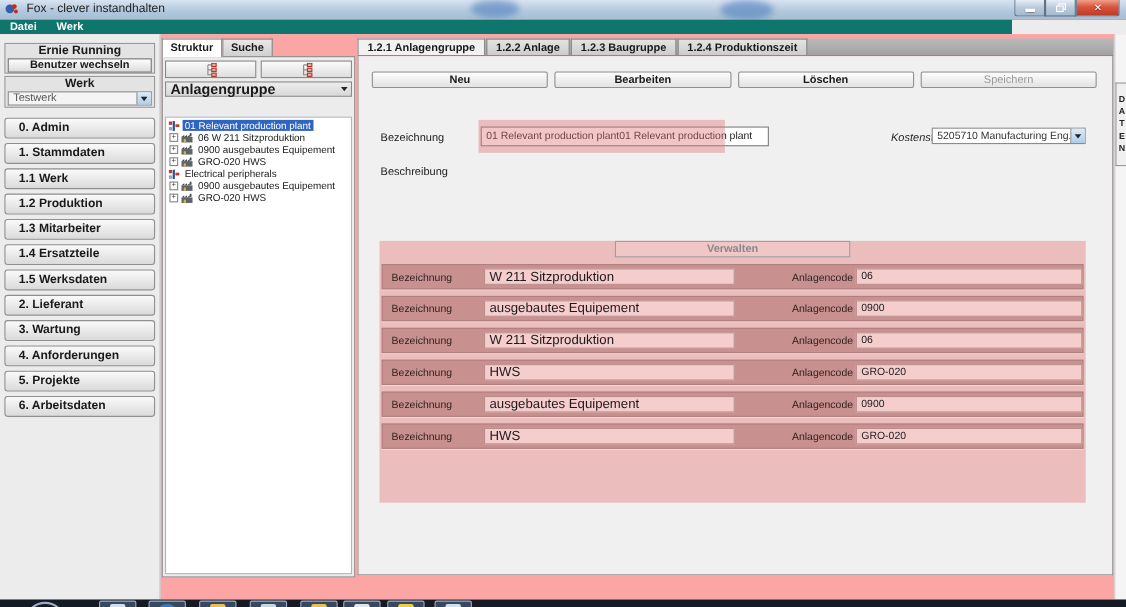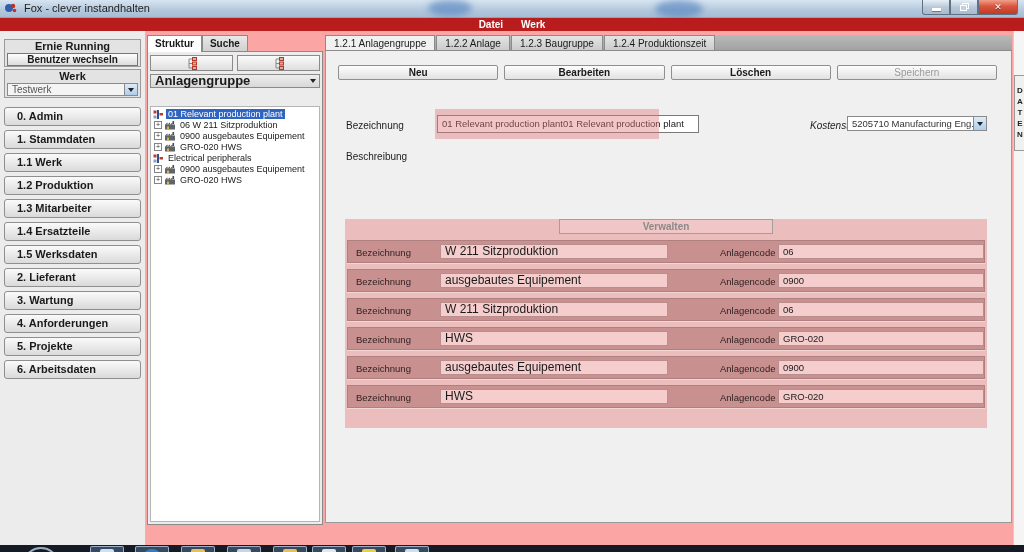--- a/index.html
+++ b/index.html
@@ -20,21 +20,21 @@
     background:linear-gradient(#e7eef7,#b9c9da 50%,#a7bace); color:#fff; font-size:9px; font-weight:bold; text-shadow:0 1px 1px rgba(0,0,0,.5); }
   .winbtn.min { border-radius:0 0 0 3px; }
   .winbtn.close { width:40px; border-radius:0 0 3px 0; background:linear-gradient(#f0a088,#d9553f 45%,#c03a24); }
   .winbtn .bar { width:9px; height:3px; background:#fff; box-shadow:0 1px 1px rgba(0,0,0,.4); margin-top:4px; }
   .winbtn .boxes { position:relative; width:9px; height:8px; }
   .winbtn .boxes span { position:absolute; border:1px solid #fff; width:7px; height:6px; background:transparent; }
   .winbtn .boxes span:first-child { left:2px; top:0; }
   .winbtn .boxes span:last-child { left:0; top:2px; background:#c3d2e2; }
 
   
-  .menubar { position:absolute; left:0; top:18px; width:1024px; height:13px; background:#b91c1c; display:flex; align-items:center;justify-content:center; }
+  .menubar { position:absolute; left:0; top:18px; width:920px; height:13px; background:#0f766e; display:flex; align-items:center; }
   .menuitem { color:#fff; font-weight:bold; font-size:10px; padding:0 9px; }
 
   
   .main { position:absolute; left:0; top:31px; width:1024px; height:514px; background:#fca5a5; }
 
   
   .sidebar { position:absolute; left:0; top:0; width:146px; height:100%; background:#ececec; border-right:1px solid #c2c2c2; }
   .groupbox { position:absolute; left:4px; width:137px; border:1px solid #9a9a9a; background:#e3e3e3; }
   .userbox { top:8px; height:28px; }
   .username { text-align:center; font-weight:bold; font-size:11px; line-height:13px; }
@@ -70,21 +70,21 @@
   .titem .lbl { padding:0 2px; }
   .titem .lbl.sel { background:#2f64c1; color:#fff; }
   .expander { width:8px; height:8px; border:1px solid #848484; background:#fff; font-size:7px; line-height:6px;
     text-align:center; color:#333; margin:0 2px 0 1px; flex:none; }
   .ticon { margin-right:2px; flex:none; display:inline-flex; }
 
   
   .detailpanel { position:absolute; left:325px; top:4px; width:687px; height:488px; }
   .dtabs { display:flex; height:16px; background:linear-gradient(#b9b9b9,#a2a2a2); border-bottom:1px solid #8a8a8a; }
   .dtab { border:1px solid #8a8a8a; border-bottom:none; background:linear-gradient(#e4e4e4,#cccccc);
-    font-weight:normal; font-size:10px; padding:2px 8px 0; margin-right:1px; }
+    font-weight:bold; font-size:10px; padding:2px 8px 0; margin-right:1px; }
   .dtab.active { background:#f1f1f1; }
   .dcontent { position:absolute; left:0; top:16px; right:0; bottom:0; border:1px solid #9a9a9a; border-top:none; background:#f0f0f0; }
   .actionrow { position:absolute; left:12px; right:14px; top:14px; height:15px; display:flex; gap:6px; }
   .abtn { flex:1; border:1px solid #8f8f8f; border-radius:2px; background:linear-gradient(#fdfdfd,#e2e2e2);
     font-weight:bold; font-size:10px; text-align:center; line-height:13px; }
   .abtn.disabled { color:#9a9a9a; font-weight:normal; }
 
   .fieldlabel { position:absolute; font-size:10px; color:#222; }
   .bez-wrap { position:absolute; left:111px; top:64px; width:262px; height:18px; }
   .bez-input { width:100%; height:100%; border:1px solid #7a7a7a; background:#fff; font-size:9.5px; line-height:16px; padding-left:4px;
@@ -93,21 +93,21 @@
 
   .kost-select { position:absolute; left:521px; top:65px; width:140px; height:15px; border:1px solid #8a8a8a; background:#fff;
     font-size:9.5px; line-height:13px; color:#333; padding-left:4px; }
   .kost-select .arrowbtn { position:absolute; right:0; top:0; bottom:0; width:13px; background:linear-gradient(#dcebfa,#aecdec);
     border-left:1px solid #8a8a8a; display:flex; align-items:center; justify-content:center; }
 
   .beschr-area { position:absolute; left:19px; top:113px; width:642px; height:34px; border:1px solid #8a8a8a; background:#fff;
     font-size:9.5px; padding:1px 3px; }
 
   
-  .pinkblock { position:absolute; left:19px; top:168px; width:642px; height:209px; background:#ecbdbd;padding-left:32px; }
+  .pinkblock { position:absolute; left:19px; top:168px; width:642px; height:238px; background:#ecbdbd;padding-left:32px; }
   .verwalten { position:absolute; left:214px; top:0; width:214px; height:15px; border:1px solid #9f9f9f;
     background:#f0c6c6; color:#8a8a8a; font-weight:bold; font-size:10px; text-align:center; line-height:13px; }
   .prow { position:absolute; left:2px; right:2px; height:23px; background:#c99090; border:1px solid #b07f7f;
     box-shadow:0 1px 0 rgba(255,255,255,0.4); }
   .prow .pl1 { position:absolute; left:8px; top:6px; font-size:9.5px; color:#2c1f1f; }
   .prow .pin1 { position:absolute; left:92px; top:3px; width:228px; height:15px; background:#f5cdcd; border:1px solid #b98e8e;
     font-size:12px; line-height:13px; padding-left:4px; }
   .prow .pl2 { position:absolute; left:372px; top:6px; font-size:9.5px; color:#2c1f1f; }
   .prow .pin2 { position:absolute; left:430px; top:3px; width:206px; height:15px; background:#f5cdcd; border:1px solid #b98e8e;
     font-size:9.5px; line-height:13px; padding-left:4px; }

